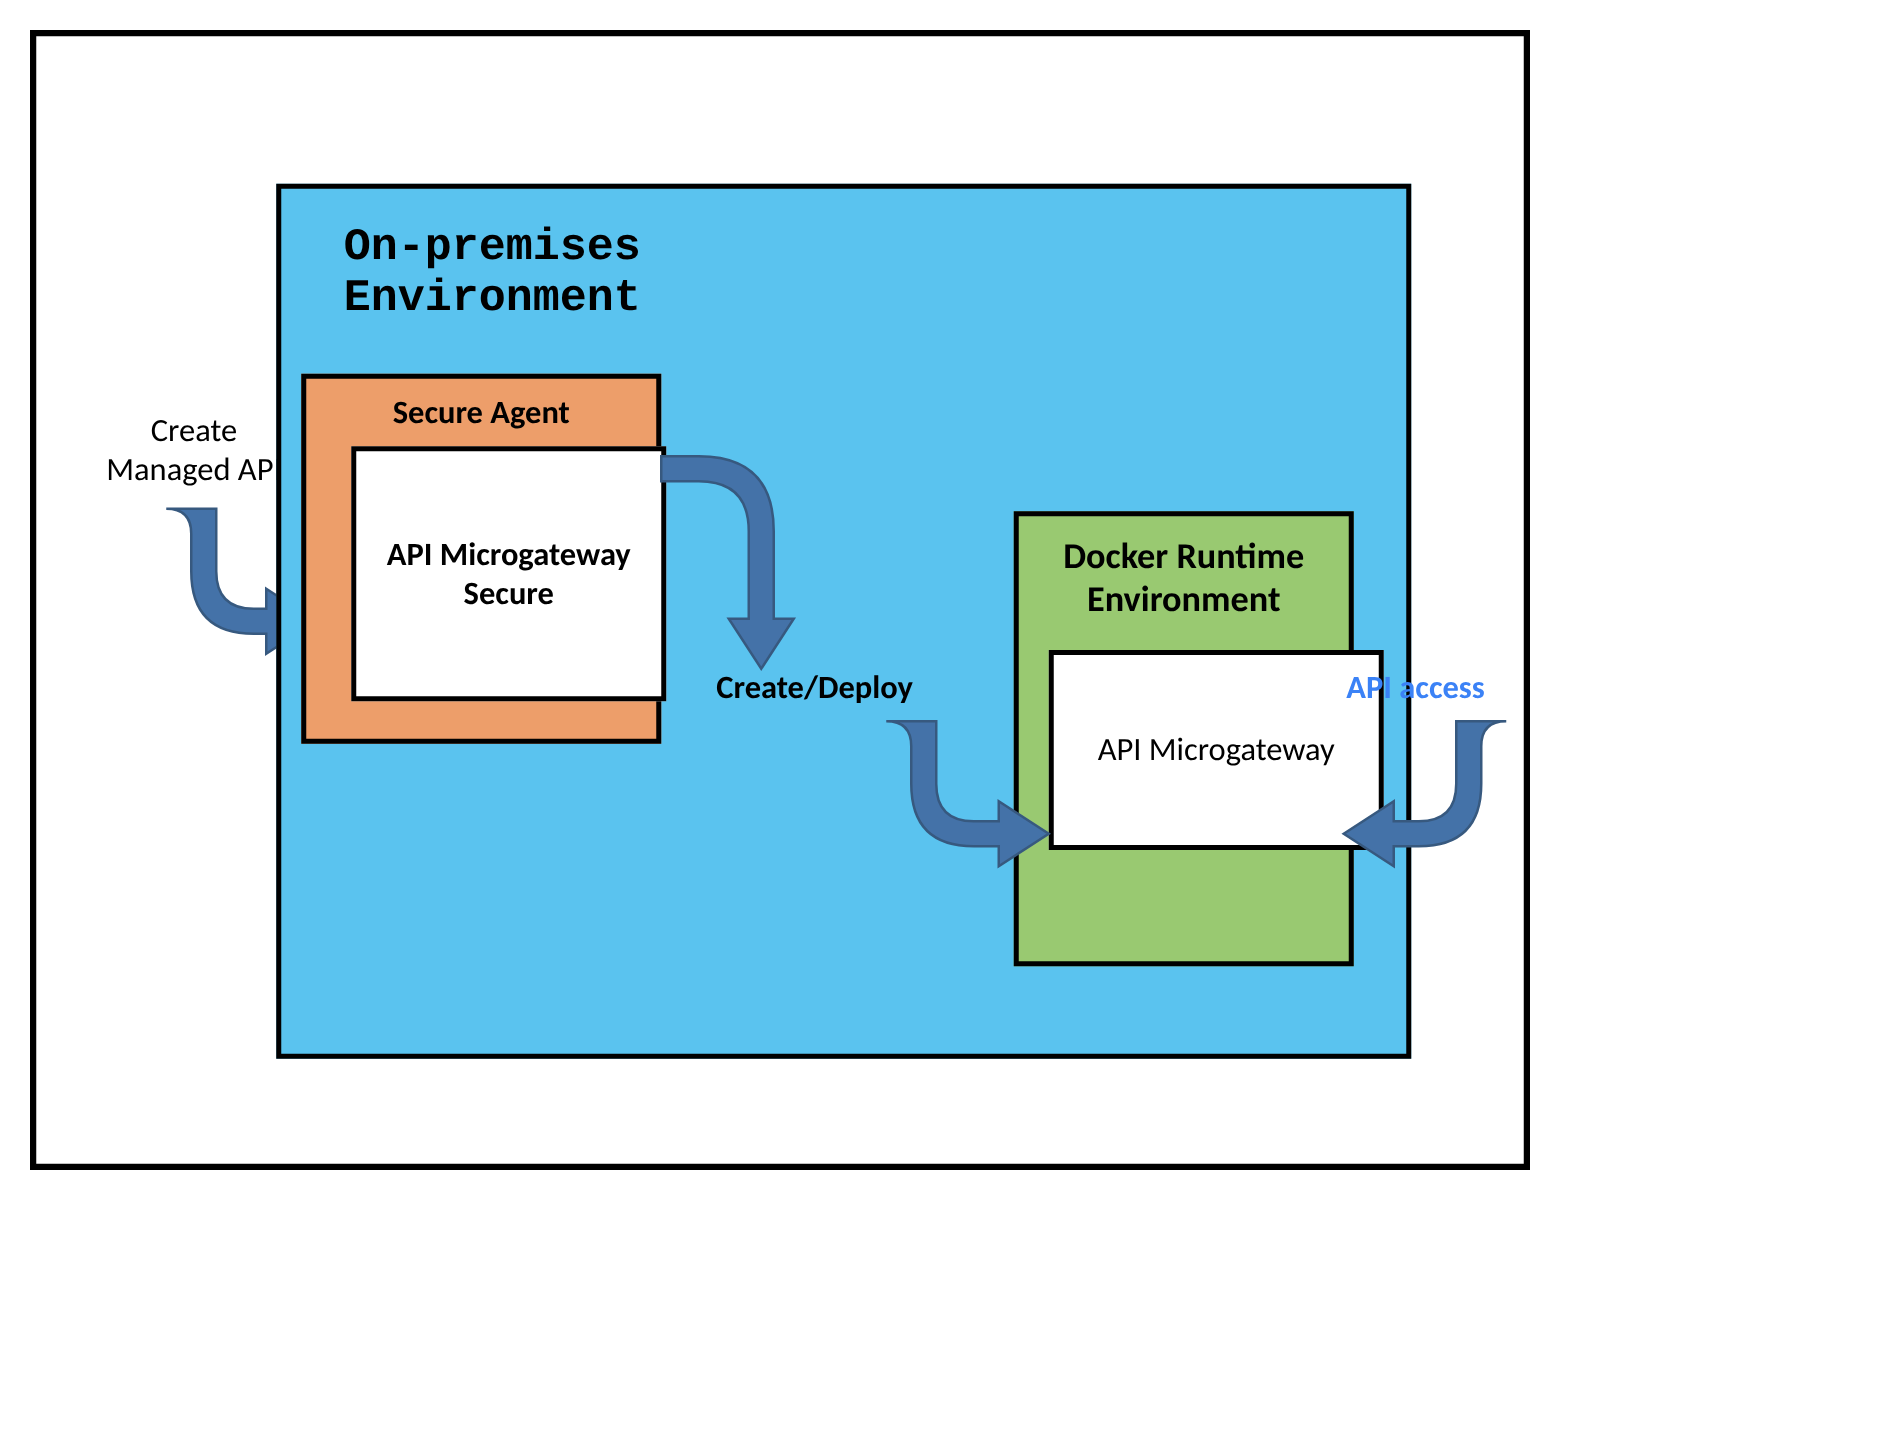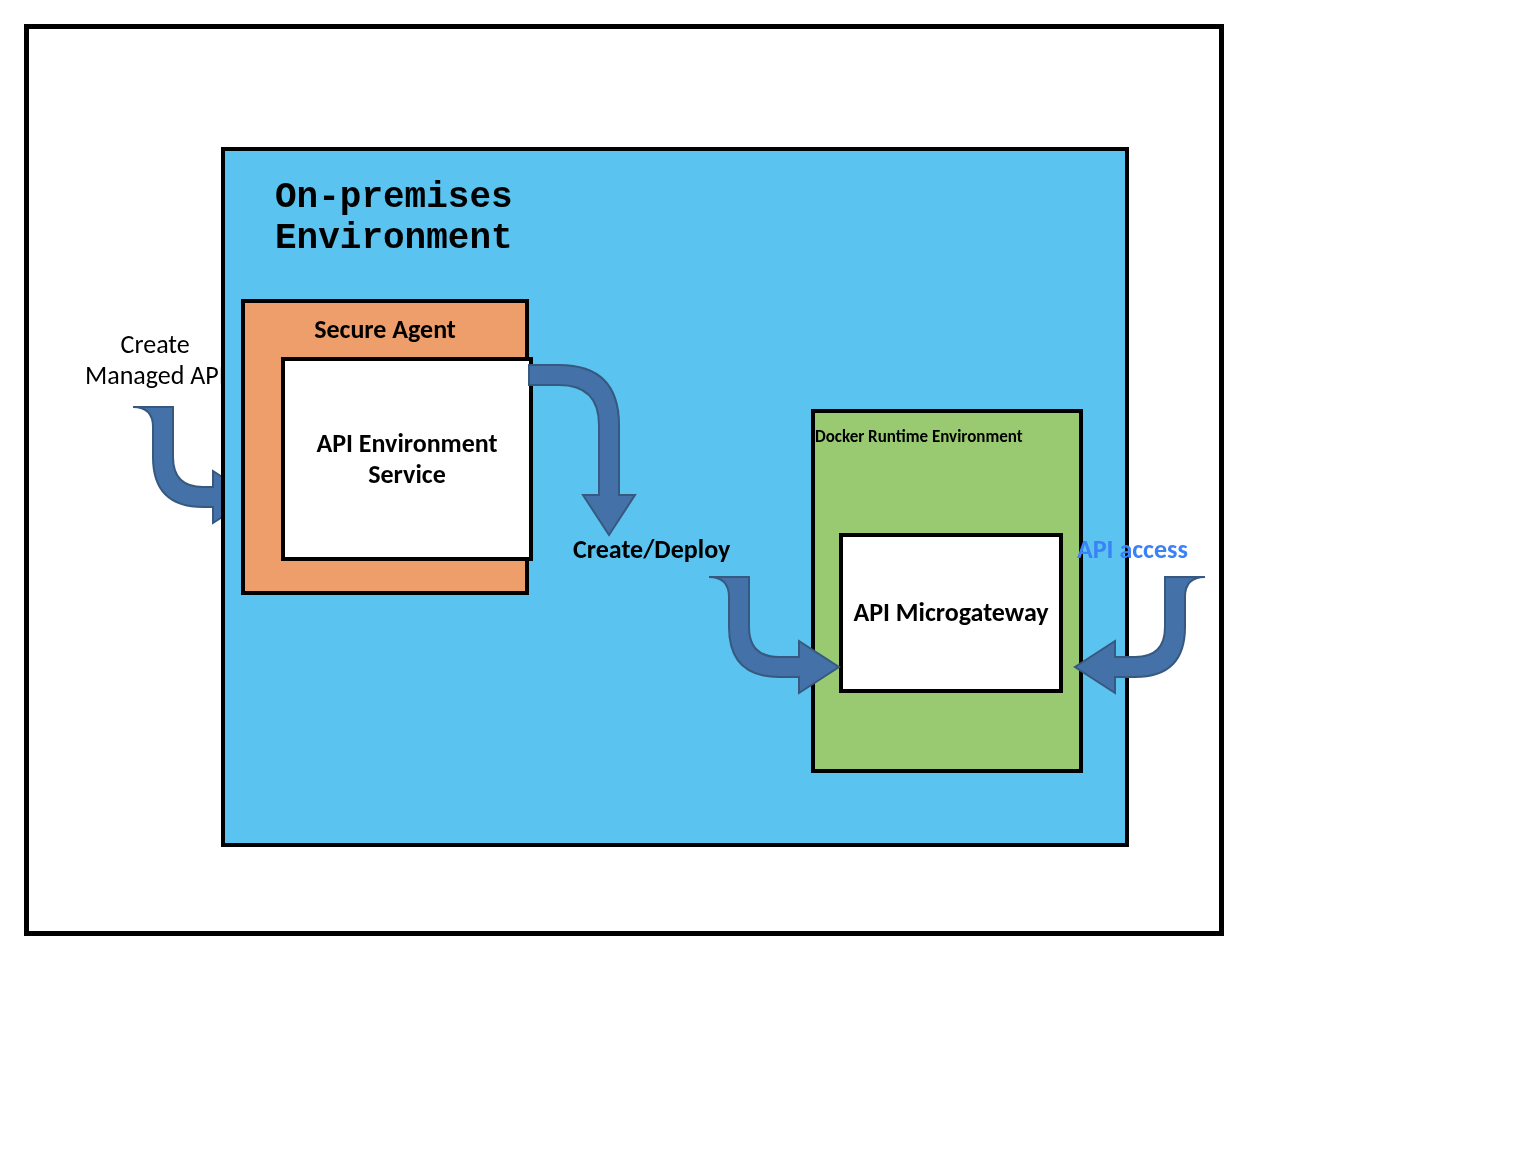--- a/index.html
+++ b/index.html
@@ -79,40 +79,41 @@
     left: 586px;
     top: 258px;
     width: 272px;
     height: 364px;
     background: #99c971;
     border: 4px solid #000;
   }
   .docker-title {
     position: absolute;
     width: 100%;
+    text-align: center;
     top: 14px;
-    font-size: 17px;
+    font-size: 29px;
     font-weight: bold;
     color: #000;
     line-height: 1.2;
   }
   .api-mg {
     position: absolute;
     left: 24px;
-    top: 120px;
-    width: 224px;
+    top: 107px;
+    width: 268px;
     height: 160px;
     background: #fff;
     border: 4px solid #000;
     display: flex;
     align-items: center;
     justify-content: center;
     text-align: center;
     font-size: 26px;
-    font-weight: bold;
+    font-weight: normal;
     color: #000;
     line-height: 1.2;
   }
   .label-create {
     position: absolute;
     left: 56px;
     top: 300px;
     font-size: 26px;
     font-weight: normal;
     color: #000;
@@ -158,21 +159,21 @@
     <div class="onprem-title">
       <span style="white-space:pre-line;">On-premises
 Environment</span>
     </div>
 
     <div class="secure-agent">
       <div class="secure-agent-title">
         <span>Secure Agent</span>
       </div>
       <div class="api-mg-service">
-        <span>API Environment Service</span>
+        <span>API Microgateway Secure</span>
       </div>
     </div>
 
     <div class="docker-env">
       <div class="docker-title">
         <span>Docker Runtime Environment</span>
       </div>
       <div class="api-mg">
         <span>API Microgateway</span>
       </div>

